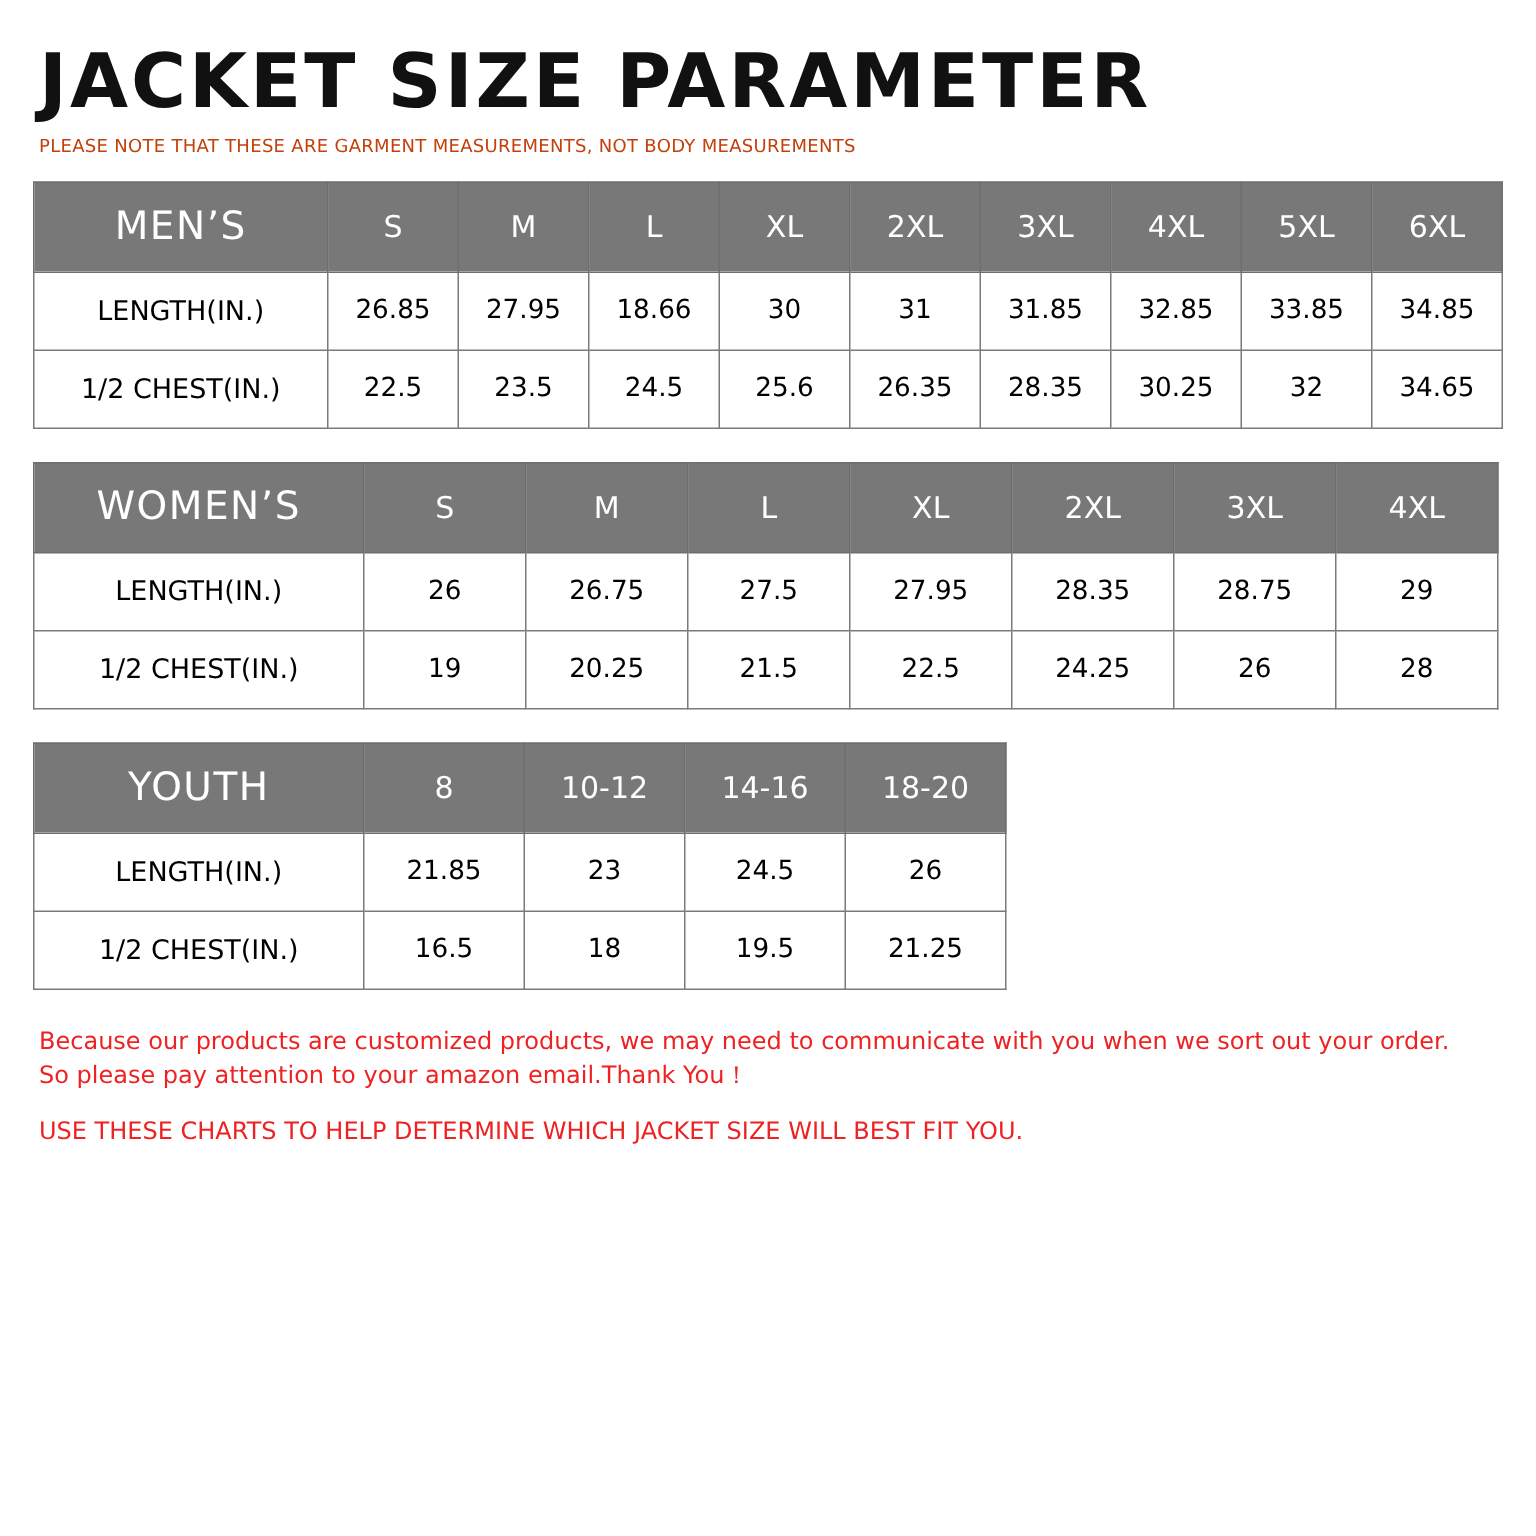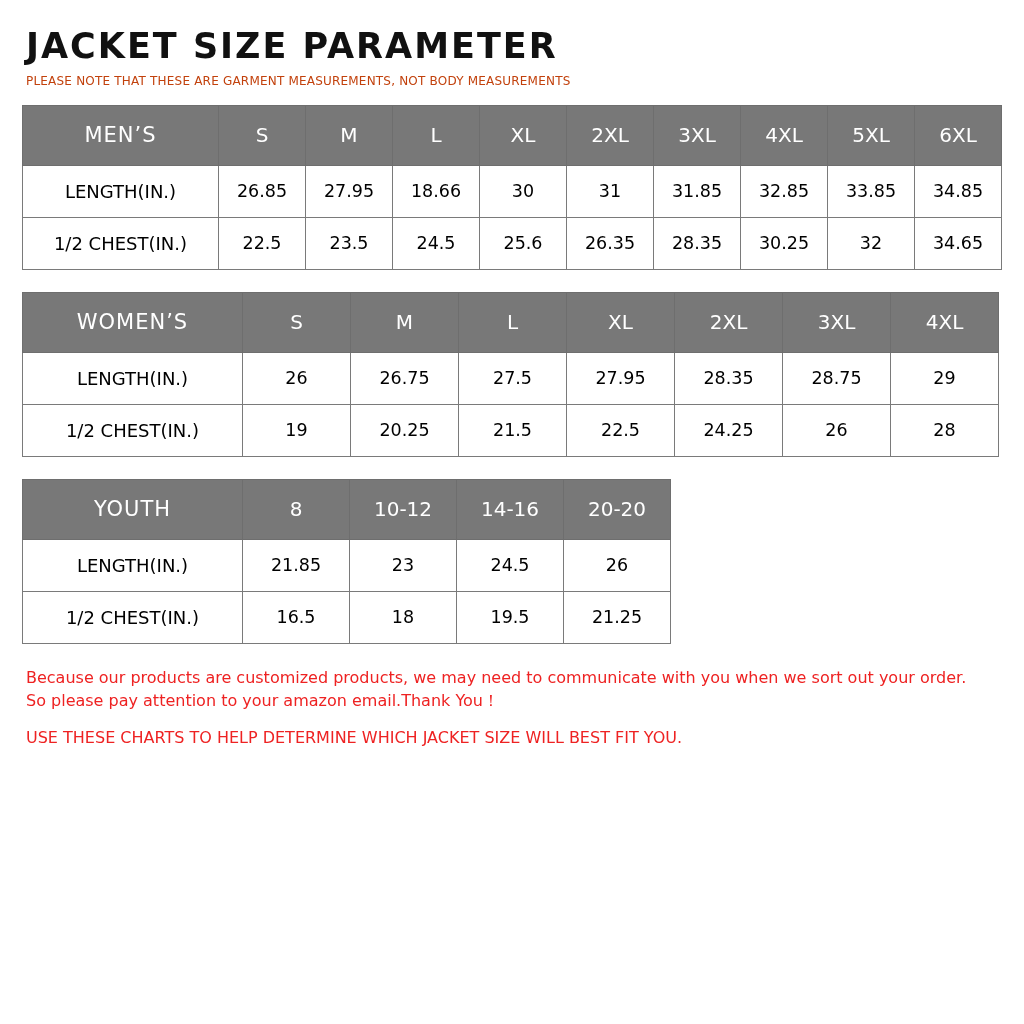--- a/index.html
+++ b/index.html
@@ -17,21 +17,21 @@
   .page {
     width: 1024px;
     height: 1024px;
     box-sizing: border-box;
     padding: 22px 22px 0 22px;
     position: relative;
   }
   .title {
     font-family: "DejaVu Sans", sans-serif;
     font-weight: bold;
-    font-size: 35px;
+    font-size: 50px;
     letter-spacing: 2px;
     line-height: 1.05;
     margin: 6px 0 8px 4px;
     color: #111111;
   }
   .note {
     color: #c2410c;
     font-size: 12px;
     line-height: 1.35;
     letter-spacing: 0.2px;
@@ -59,21 +59,21 @@
     background: #787878;
     color: #ffffff;
     font-size: 20px;
     height: 60px;
     border-color: #6e6e6e;
   }
   .rowlabel {
     font-size: 18px;
   }
   thead td.cat {
-    font-size: 21px;
+    font-size: 26px;
     letter-spacing: 1px;
   }
   
   #men-table { width: 976px; }
   #men-table .c0 { width: 196px; }
   #men-table .cn { width: 87px; }
   
   #women-table { width: 976px; }
   #women-table .c0 { width: 220px; }
   #women-table .cn { width: 108px; }
@@ -185,21 +185,21 @@
     </tbody>
   </table>
 
   <table id="youth-table">
     <thead>
       <tr>
         <td class="c0 cat">YOUTH</td>
         <td class="cn">8</td>
         <td class="cn">10-12</td>
         <td class="cn">14-16</td>
-        <td class="cn">20-20</td>
+        <td class="cn">18-20</td>
       </tr>
     </thead>
     <tbody>
       <tr>
         <td class="c0 rowlabel">LENGTH(IN.)</td>
         <td class="cn">21.85</td>
         <td class="cn">23</td>
         <td class="cn">24.5</td>
         <td class="cn">26</td>
       </tr>

